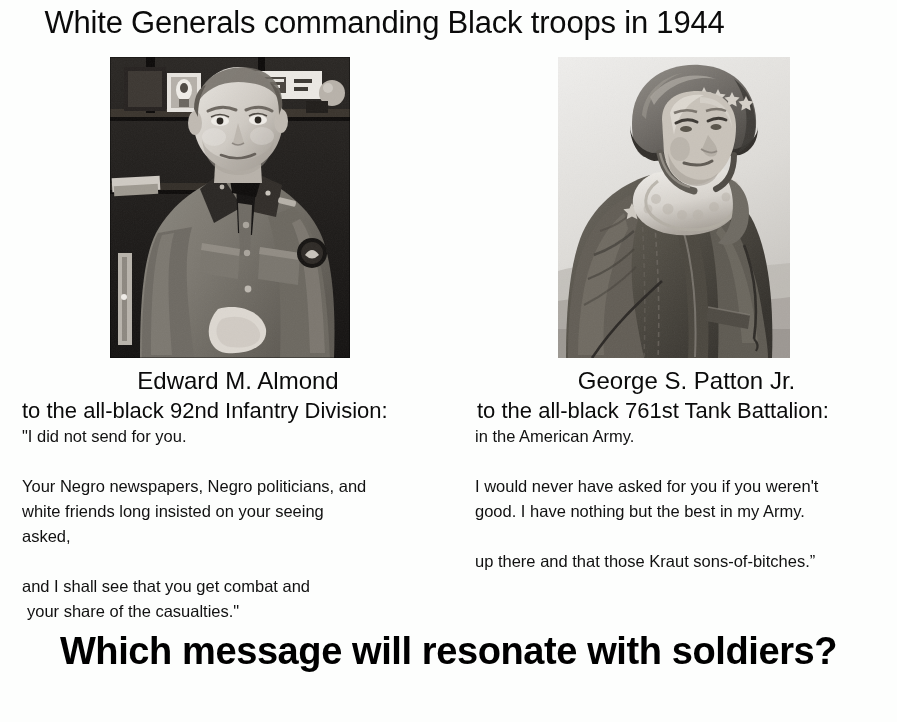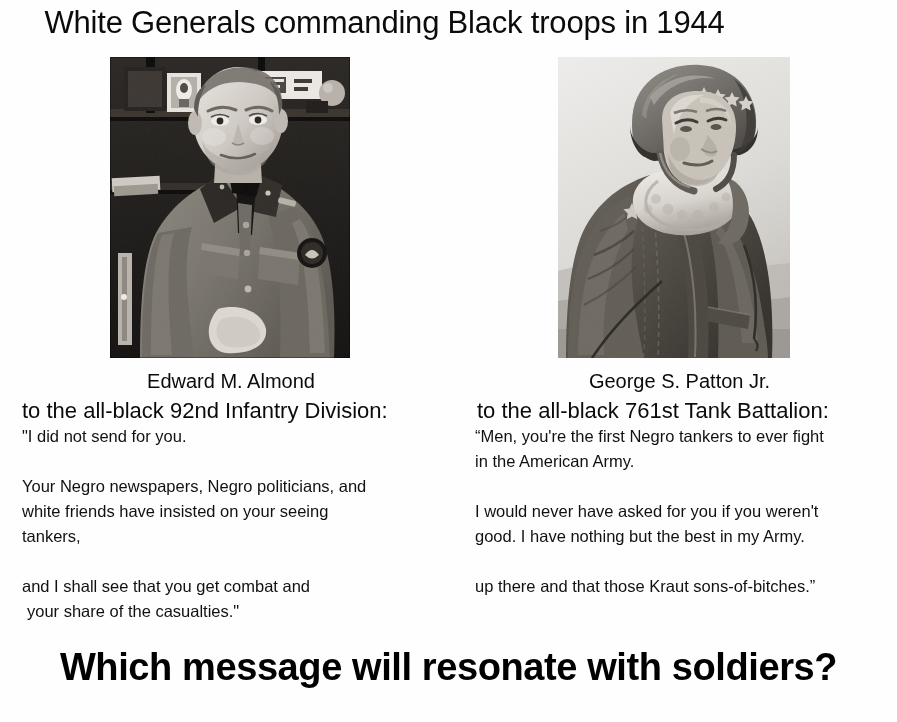--- a/index.html
+++ b/index.html
@@ -44,25 +44,26 @@
   }
   .photo svg { display: block; }
 
   #photo-left  { left: 110px; top: 57px; width: 240px; height: 301px; }
   #photo-right { left: 558px; top: 57px; width: 232px; height: 301px; }
 
   
   .name {
     position: absolute;
     top: 366px;
-    font-size: 20px;
+    font-size: 24px;
     line-height: 30px;
     text-align: center;
     white-space: nowrap;
     color: #0b0b0b;
+    padding-left: 7px;
   }
   #name-left  { left: 0px;   width: 462px; }
   #name-right { left: 462px; width: 435px; text-align: center; }
 
   
   .unit {
     position: absolute;
     top: 396px;
     font-size: 22px;
     line-height: 30px;
@@ -83,21 +84,21 @@
   #quote-right { left: 475px; top: 424px; width: 418px; }
 
   .quote p { margin: 0; }
   .quote .gap { height: 25px; }
   .quote .indent { padding-left: 5px; }
 
   
   .question {
     position: absolute;
     left: 0;
-    top: 641px;
+    top: 625px;
     width: 897px;
     text-align: center;
     font-size: 38px;
     line-height: 52px;
     font-weight: 700;
     letter-spacing: -0.4px;
     color: #000;
     white-space: nowrap;
   }
 </style>
@@ -419,29 +420,28 @@
   <div class="name" id="name-left">Edward M. Almond</div>
   <div class="name" id="name-right">George S. Patton Jr.</div>
 
   <div class="unit" id="unit-left">to the all-black 92nd Infantry Division:</div>
   <div class="unit" id="unit-right">to the all-black 761st Tank Battalion:</div>
 
   <div class="quote" id="quote-left">
     <p>"I did not send for you.</p>
     <div class="gap"></div>
     <p>Your Negro newspapers, Negro politicians, and</p>
-    <p>white friends have insisted on your seeing</p>
-    <p>tankers,</p>
+    <p>white friends long insisted on your seeing</p>
+    <p>asked,</p>
     <div class="gap"></div>
     <p>and I shall see that you get combat and</p>
     <p class="indent"> your share of the casualties."</p>
   </div>
 
   <div class="quote" id="quote-right">
-    <p>“Men, you're the first Negro tankers to ever fight</p>
     <p>in the American Army.</p>
     <div class="gap"></div>
     <p>I would never have asked for you if you weren't</p>
     <p>good. I have nothing but the best in my Army.</p>
     <div class="gap"></div>
     <p>up there and that those Kraut sons-of-bitches.”</p>
   </div>
 
   <div class="question">Which message will resonate with soldiers?</div>
 

